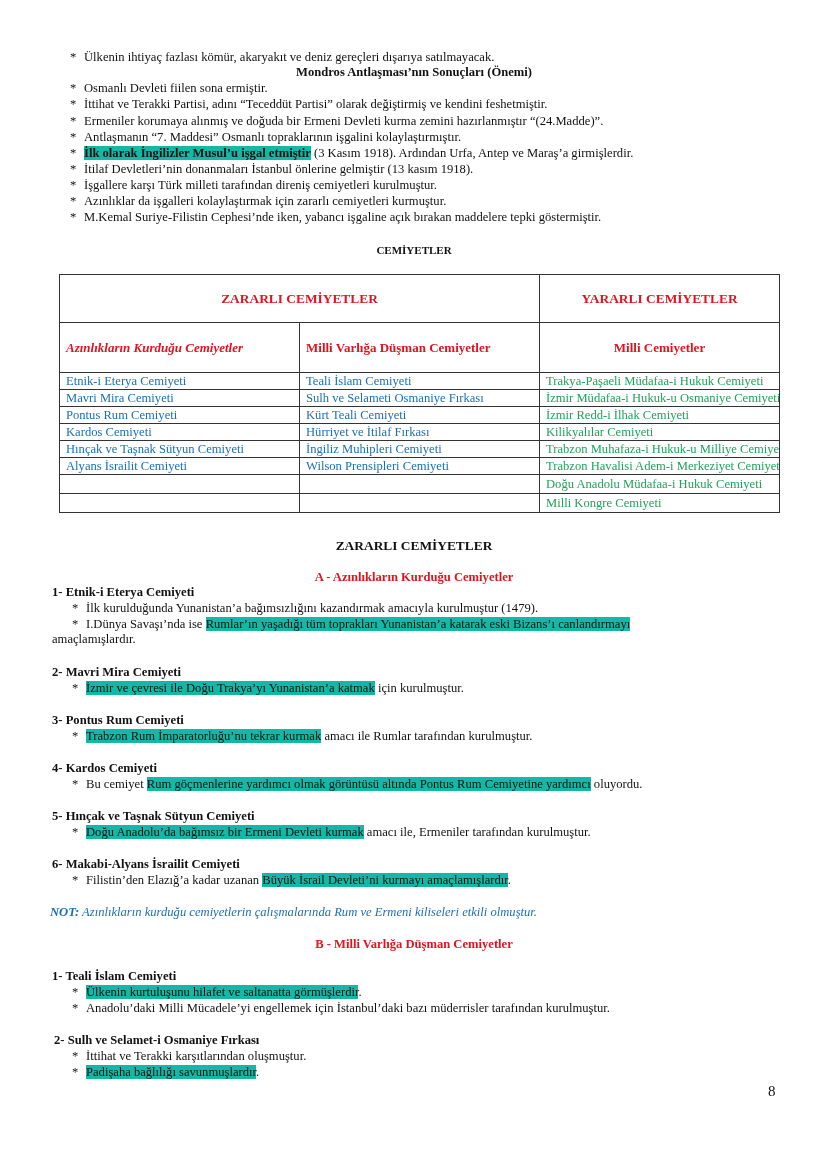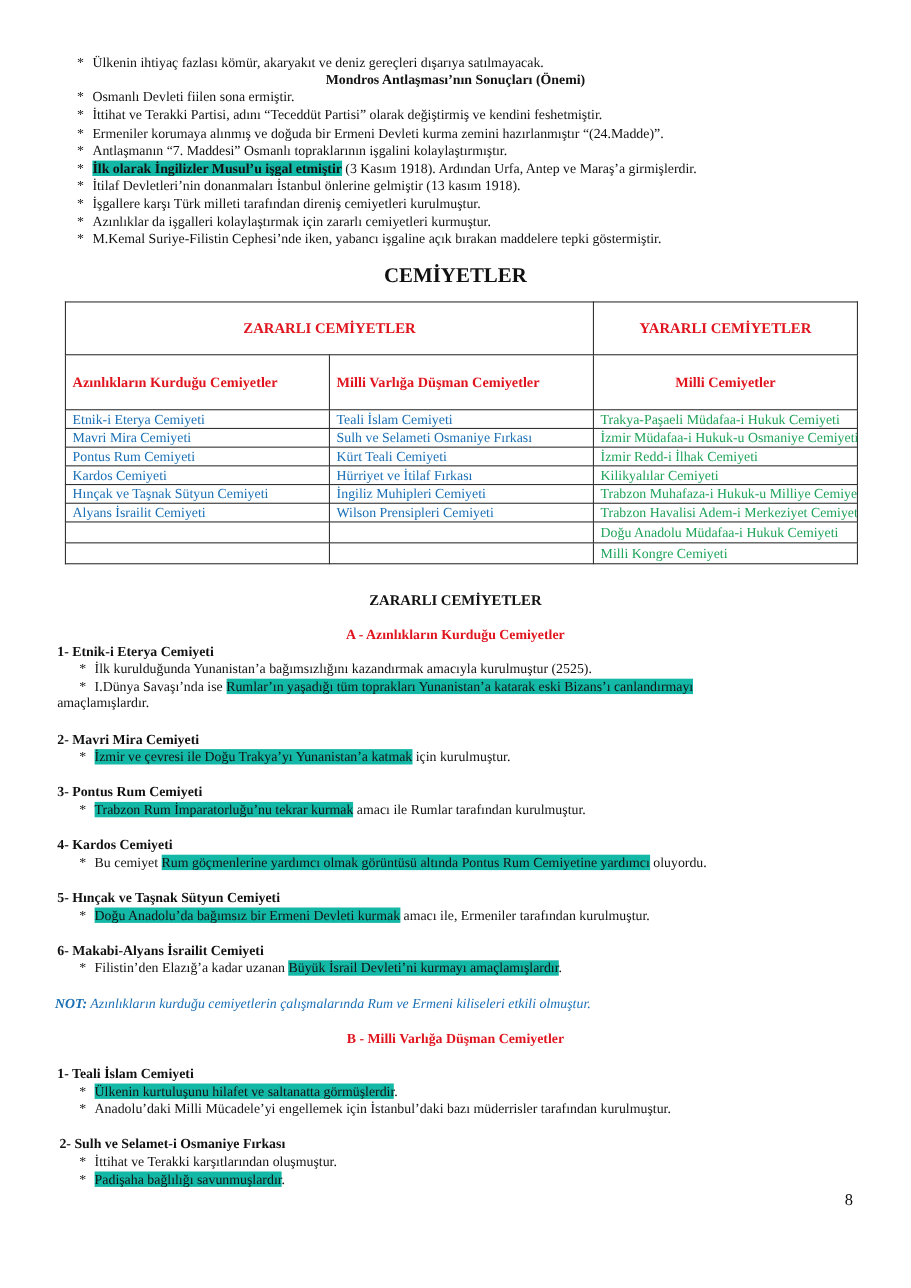--- a/index.html
+++ b/index.html
@@ -19,21 +19,21 @@
   .note b { font-style: italic; }
 
   table.cem {
     position: absolute; left: 59px; top: 274px; width: 721px;
     border-collapse: collapse; table-layout: fixed;
   }
   table.cem td {
     border: 1px solid #333; padding: 0 6px; font-size: 12.6px;
     line-height: 15px; height: 16px; white-space: nowrap; overflow: hidden;
   }
-  table.cem td.c1 { width: 204px; }
+  table.cem td.c1 { width: 204px; font-style: italic; }
   table.cem td.c2 { width: 204px; }
   table.cem tr.h1 td { height: 47px; text-align: center; font-weight: bold; color: #e0141e; font-size: 13.4px; }
   table.cem tr.h2 td { height: 49px; font-weight: bold; color: #e0141e; font-size: 13px; }
   table.cem tr.h2 td.c3 { text-align: center; margin-top: 35px; }
   table.cem td.b { color: #1a6fb5; }
   table.cem td.g { color: #1fa35a; }
 
   .sec-title { left: 52px; font-weight: bold; }
   .sub { left: 72px; }
   .wrap-cont { left: 52px; }
@@ -53,21 +53,21 @@
   <div class="abs bullet-line" style="top:81px"><span class="star">*</span><span>Osmanlı Devleti fiilen sona ermiştir.</span></div>
   <div class="abs bullet-line" style="top:97px"><span class="star">*</span><span>İttihat ve Terakki Partisi, adını  “Teceddüt Partisi”  olarak değiştirmiş ve kendini feshetmiştir.</span></div>
   <div class="abs bullet-line" style="top:114px"><span class="star">*</span><span>Ermeniler korumaya alınmış ve doğuda bir Ermeni Devleti kurma zemini hazırlanmıştır “(24.Madde)”.</span></div>
   <div class="abs bullet-line" style="top:130px"><span class="star">*</span><span>Antlaşmanın “7. Maddesi”  Osmanlı topraklarının işgalini kolaylaştırmıştır.</span></div>
   <div class="abs bullet-line" style="top:146px"><span class="star">*</span><span class="hl bold">İlk olarak İngilizler Musul’u işgal etmiştir</span><span> (3 Kasım 1918). Ardından Urfa, Antep ve Maraş’a girmişlerdir.</span></div>
   <div class="abs bullet-line" style="top:162px"><span class="star">*</span><span>İtilaf Devletleri’nin donanmaları İstanbul önlerine gelmiştir (13 kasım 1918).</span></div>
   <div class="abs bullet-line" style="top:178px"><span class="star">*</span><span>İşgallere karşı Türk milleti tarafından direniş cemiyetleri kurulmuştur.</span></div>
   <div class="abs bullet-line" style="top:194px"><span class="star">*</span><span>Azınlıklar da işgalleri kolaylaştırmak için zararlı cemiyetleri kurmuştur.</span></div>
   <div class="abs bullet-line" style="top:210px"><span class="star">*</span><span>M.Kemal Suriye-Filistin Cephesi’nde iken, yabancı işgaline açık bırakan maddelere tepki göstermiştir.</span></div>
 
-  <div class="abs center bold" style="top:243px; font-size:19px">CEMİYETLER</div>
+  <div class="abs center bold" style="top:243px; font-size:11px">CEMİYETLER</div>
 
   <table class="cem">
     <tbody>
         <tr class="h1">
       <td colspan="2">ZARARLI CEMİYETLER</td>
       <td class="c3">YARARLI CEMİYETLER</td>
     </tr>
     <tr class="h2">
       <td class="c1">Azınlıkların Kurduğu Cemiyetler</td>
       <td class="c2">Milli Varlığa Düşman Cemiyetler</td>
@@ -114,21 +114,21 @@
           <td class="g">Milli Kongre Cemiyeti</td>
         </tr>
   </tbody>
     </table>
 
   <div class="abs center bold" style="top:538px; font-size:13.4px">ZARARLI CEMİYETLER</div>
 
   <div class="abs center bold red" style="top:570px">A - Azınlıkların Kurduğu Cemiyetler</div>
 
   <div class="abs sec-title" style="top:585px">1- Etnik-i Eterya Cemiyeti</div>
-  <div class="abs sub" style="top:601px"><span class="star">*</span><span>İlk kurulduğunda Yunanistan’a bağımsızlığını kazandırmak amacıyla kurulmuştur (2525).</span></div>
+  <div class="abs sub" style="top:601px"><span class="star">*</span><span>İlk kurulduğunda Yunanistan’a bağımsızlığını kazandırmak amacıyla kurulmuştur (1479).</span></div>
   <div class="abs sub" style="top:617px"><span class="star">*</span><span>I.Dünya Savaşı’nda ise </span><span class="hl">Rumlar’ın yaşadığı tüm toprakları Yunanistan’a katarak eski Bizans’ı canlandırmayı</span></div>
   <div class="abs wrap-cont" style="top:632px">amaçlamışlardır.</div>
 
   <div class="abs sec-title" style="top:665px">2- Mavri Mira Cemiyeti</div>
   <div class="abs sub" style="top:681px"><span class="star">*</span><span></span><span class="hl">İzmir ve çevresi ile Doğu Trakya’yı Yunanistan’a katmak</span><span> için kurulmuştur.</span></div>
 
   <div class="abs sec-title" style="top:713px">3- Pontus Rum Cemiyeti</div>
   <div class="abs sub" style="top:729px"><span class="star">*</span><span></span><span class="hl">Trabzon Rum İmparatorluğu’nu tekrar kurmak</span><span> amacı ile Rumlar tarafından kurulmuştur.</span></div>
 
   <div class="abs sec-title" style="top:761px">4- Kardos Cemiyeti</div>

